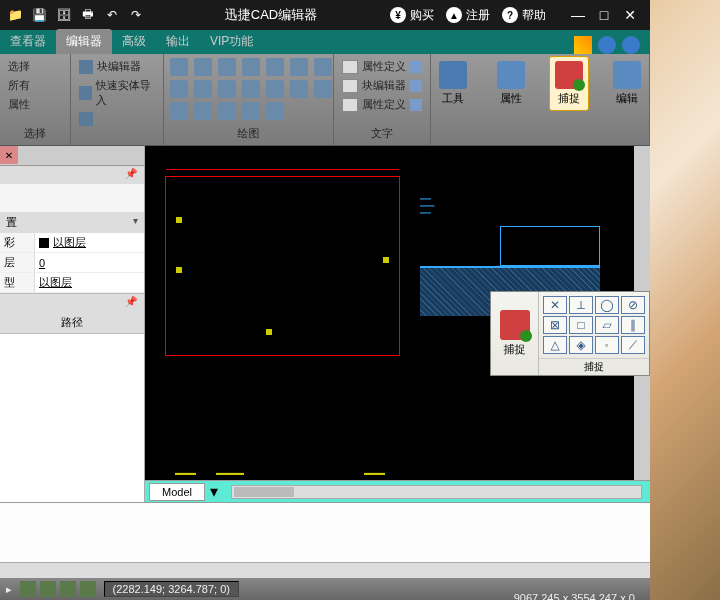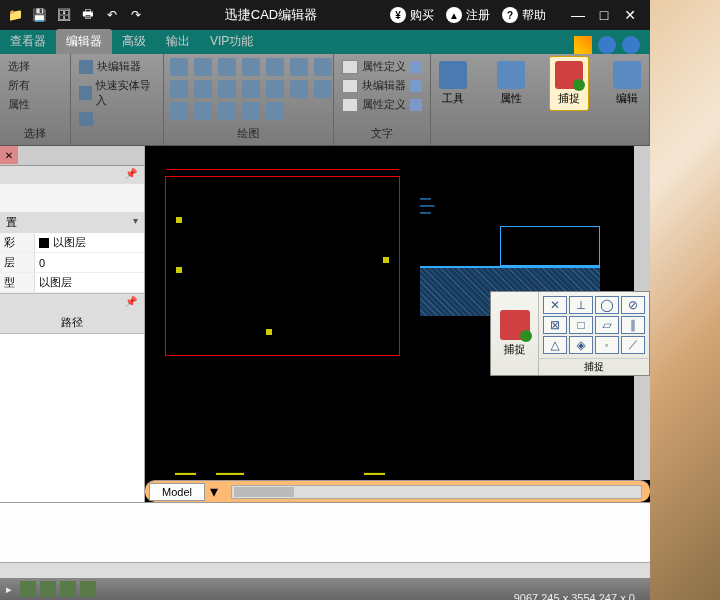--- a/index.html
+++ b/index.html
@@ -39,35 +39,35 @@
 .big-icon.page { background: #5a8ac0; }
 .workspace { flex: 1; display: flex; background: #888; position: relative; }
 .left-panel { width: 145px; background: #e8e8e8; display: flex; flex-direction: column; border-right: 1px solid #aaa; }
 .panel-tab { height: 20px; background: #ccc; border-bottom: 1px solid #999; display: flex; }
 .panel-tab-x { width: 18px; height: 18px; background: #d88; display: flex; align-items: center; justify-content: center; font-size: 10px; cursor: pointer; }
 .panel-section { border-bottom: 1px solid #bbb; }
 .panel-header { background: #ddd; padding: 3px 6px; font-size: 11px; display: flex; justify-content: space-between; }
 .panel-body { background: #fff; }
 .prop-row { display: flex; border-bottom: 1px solid #eee; font-size: 11px; }
 .prop-label { width: 35px; padding: 2px 4px; background: #f5f5f5; border-right: 1px solid #ddd; }
-.prop-value { flex: 1; padding: 2px 4px; display: flex; align-items: center; gap: 4px; }
+.prop-value { flex: 1; padding: 2px 4px; display: flex; align-items: center; gap: 4px; text-decoration: underline; }
 .color-sw { width: 10px; height: 10px; background: #000; display: inline-block; }
 .canvas-area { flex: 1; display: flex; flex-direction: column; background: #000; position: relative; }
 .canvas { flex: 1; background: #000; position: relative; overflow: hidden; }
 .red-rect { position: absolute; left: 20px; top: 30px; width: 235px; height: 180px; border: 1px solid #e00; }
 .red-rect::before { content: ""; position: absolute; left: 0; top: -8px; width: 100%; border-top: 1px solid #e00; }
 .yellow-mark { position: absolute; width: 6px; height: 6px; background: #cc0; }
 .blue-drawing { position: absolute; right: 30px; top: 80px; width: 200px; height: 100px; }
 .blue-drawing .hatch { position: absolute; left: 0; top: 40px; width: 180px; height: 50px; background: repeating-linear-gradient(45deg, #2a5a8a 0, #2a5a8a 1px, #1a3a5a 1px, #1a3a5a 4px); border-top: 2px solid #3af; }
 .blue-drawing .struct { position: absolute; left: 80px; top: 0; width: 100px; height: 40px; border: 1px solid #3af; }
 .blue-drawing .text-anno { position: absolute; font-size: 6px; color: #3af; }
 .canvas-bottom-labels { position: absolute; bottom: 4px; left: 30px; display: flex; gap: 20px; }
 .canvas-bottom-labels span { font-size: 7px; color: #cc0; }
 .canvas-scrollbar-v { position: absolute; right: 0; top: 0; width: 16px; height: 100%; background: #ccc; }
-.model-bar { height: 22px; background: #fdba74; display: flex; align-items: center; border-top: 1px solid #999; border-radius: 10px; }
+.model-bar { height: 22px; background: #5eead4; display: flex; align-items: center; border-top: 1px solid #999; }
 .model-tab { padding: 2px 12px; background: #fff; border: 1px solid #999; font-size: 11px; cursor: pointer; margin-left: 4px; }
 .model-scroll { flex: 1; height: 14px; background: #ddd; margin: 0 8px; border: 1px solid #aaa; position: relative; }
 .model-scroll::before { content: ""; position: absolute; left: 2px; top: 1px; width: 60px; height: 10px; background: #bbb; }
 .cmd-area { height: 60px; background: #fdfdfd; border-top: 1px solid #999; }
 .cmd-scroll { height: 16px; background: #ddd; border-top: 1px solid #aaa; }
 .statusbar { height: 22px; background: linear-gradient(#888, #666); display: flex; align-items: center; font-size: 11px; color: #eee; padding: 0 6px; gap: 8px; }
 .status-icons { display: flex; gap: 4px; }
 .status-icons span { width: 16px; height: 16px; background: #5a7a4a; cursor: pointer; }
 .status-coords { background: #555; padding: 1px 8px; border: 1px inset #444; }
 .status-right { margin-left: auto; margin-top: 17px; }
@@ -327,16 +327,17 @@
   <div class="cmd-scroll"></div>
 
   <div class="statusbar">
     <span>▸</span>
     <div class="status-icons">
       <span></span>
       <span></span>
       <span></span>
       <span></span>
     </div>
+    <div class="status-coords">(2282.149; 3264.787; 0)</div>
     <div class="status-right">9067.245 x 3554.247 x 0...</div>
   </div>
 
 </div>
 
 </body></html>

